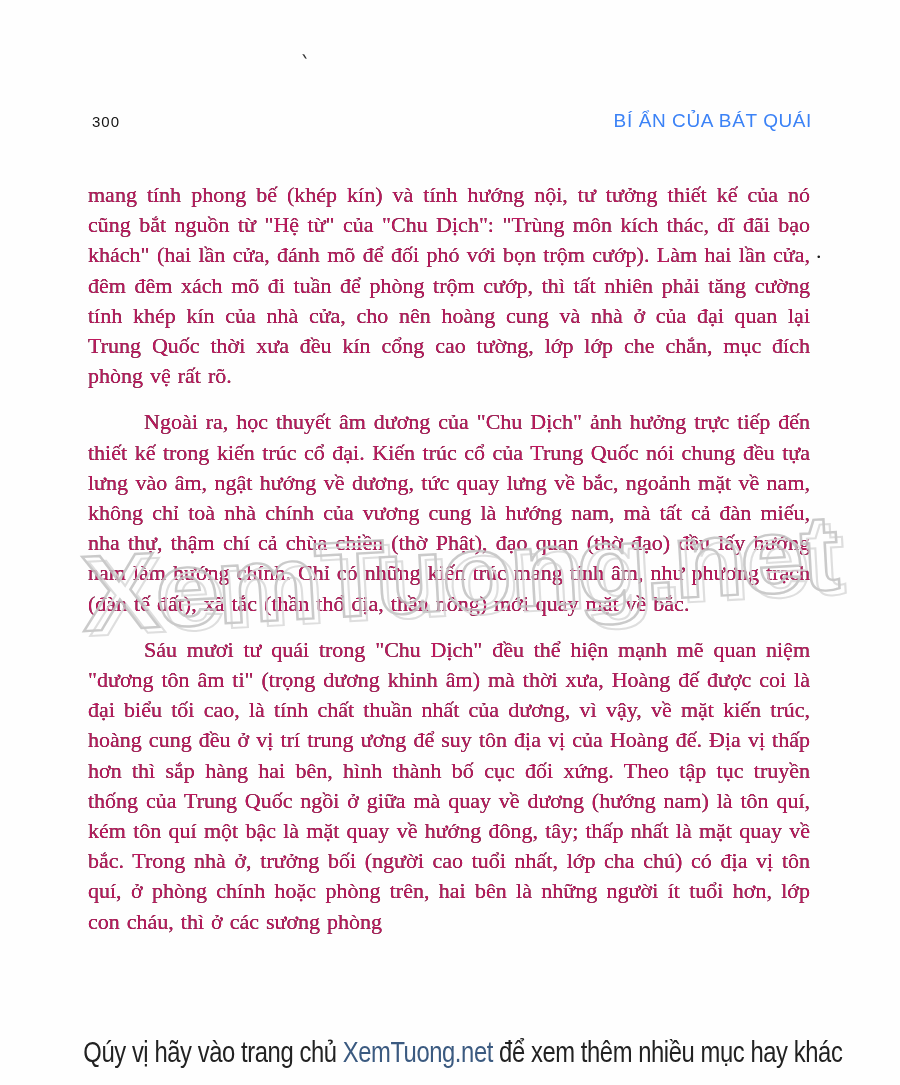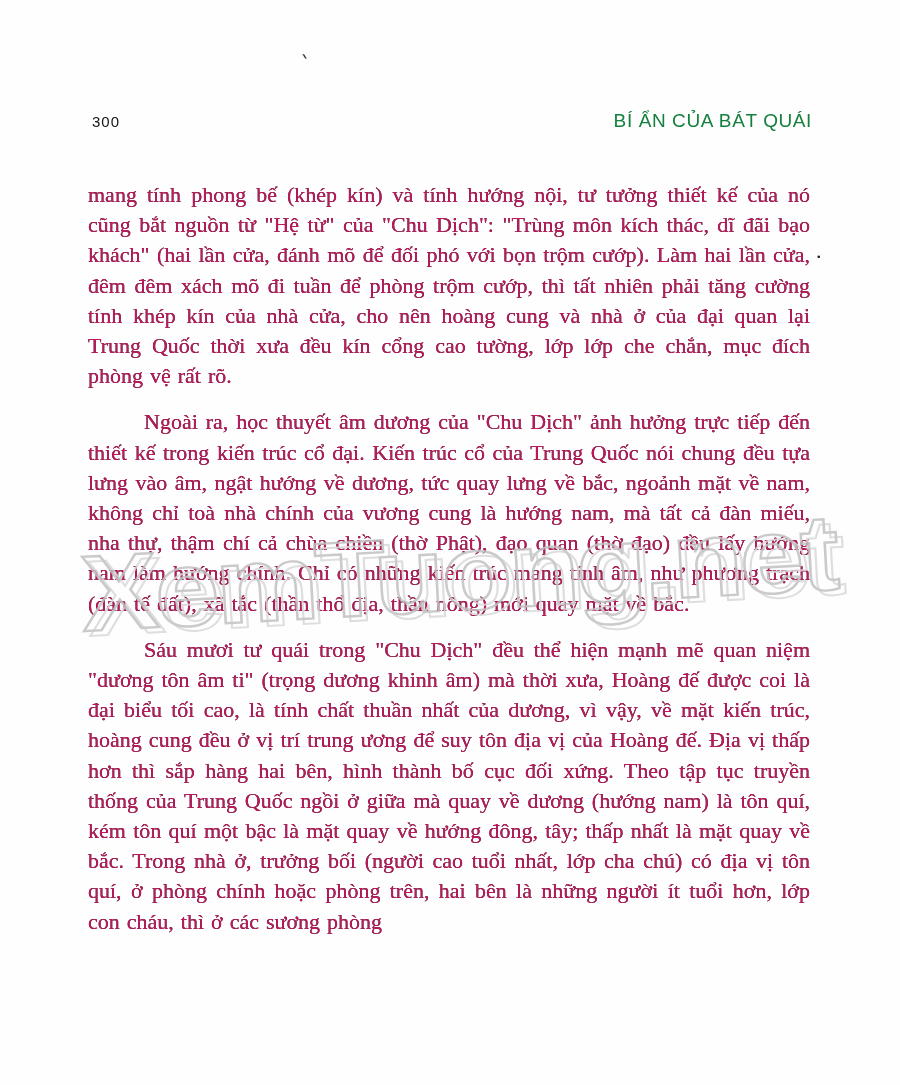--- a/index.html
+++ b/index.html
@@ -19,21 +19,21 @@
   .header-row{
     position:absolute;top:110px;left:92px;right:88px;
     display:flex;justify-content:space-between;align-items:baseline;
   }
   .page-number{
     font-family:"Liberation Sans", sans-serif;
     font-size:15px;color:#141414;letter-spacing:1px;
   }
   .running-header{
     font-family:"Liberation Sans", sans-serif;
-    font-size:19px;color:#15803d;letter-spacing:0.6px;
+    font-size:19px;color:#3b82f6;letter-spacing:0.6px;
   }
 
   .body-text{
     position:absolute;left:88px;top:180px;width:722px;
     font-size:22px;line-height:30.2px;color:#be185d;
     text-align:justify;word-spacing:1.5px;
     text-shadow:0 0 0.4px #1b1b1b;
   }
   .body-text p{margin:0;}
   .body-text p + p{margin-top:16px;}
@@ -80,14 +80,17 @@
 
   <span class="stray-dot">.</span>
 
   <svg class="watermark" viewBox="0 0 800 210" xmlns="http://www.w3.org/2000/svg" aria-hidden="true">
     <g transform="rotate(-3.2 400 105)">
       <text x="18" y="148" font-family="Liberation Sans, sans-serif" font-weight="bold" font-size="108" letter-spacing="-3" textLength="756" lengthAdjust="spacingAndGlyphs" fill="none" stroke="#d9d9d9" stroke-width="2" transform="translate(6,5)">XemTuong.net</text>
       <text x="18" y="148" font-family="Liberation Sans, sans-serif" font-weight="bold" font-size="108" letter-spacing="-3" textLength="756" lengthAdjust="spacingAndGlyphs" fill="none" stroke="#c2c2c2" stroke-width="2.4">XemTuong.net</text>
     </g>
   </svg>
 
+  <div class="footer">
+    <span class="footer-inner"><span>Qúy vị hãy vào trang chủ </span><span class="footer-link">XemTuong.net</span><span> để xem thêm nhiều mục hay khác</span></span>
+  </div>
 
 </div>
 
 </body></html>

